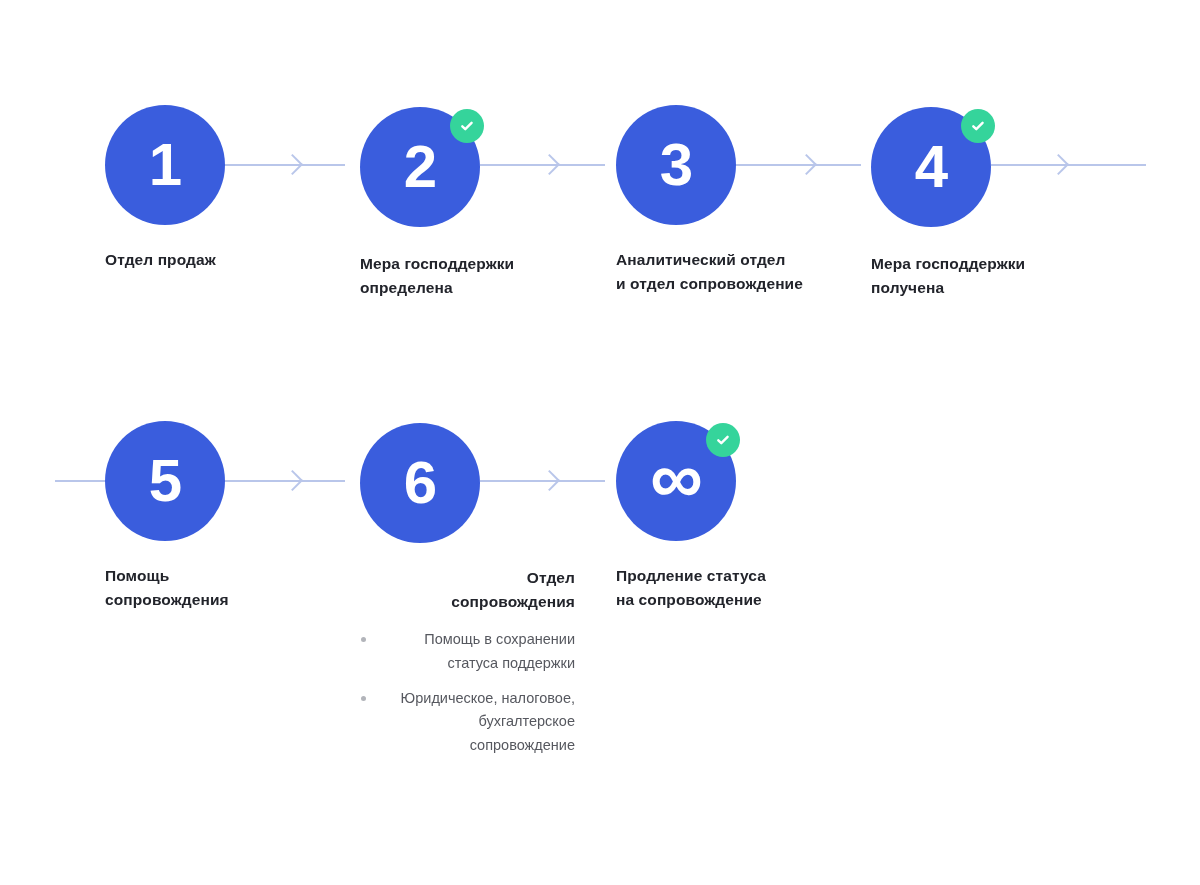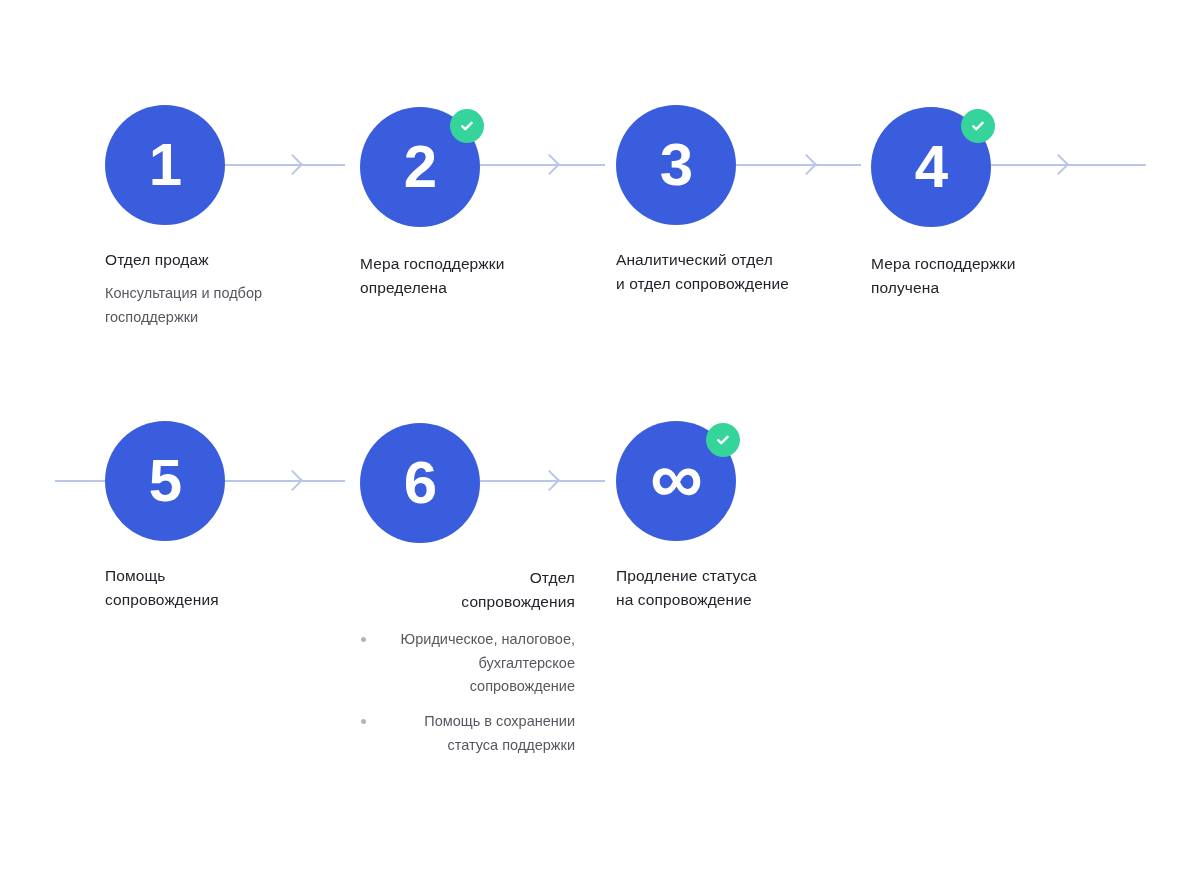--- a/index.html
+++ b/index.html
@@ -86,21 +86,21 @@
 
   .badge svg { display: block; }
 
   
   .text-block {
     position: absolute;
   }
 
   .step-title {
     font-size: 15.5px;
-    font-weight: 400;
+    font-weight: 700;
     color: #22242b;
     line-height: 1.55;
     letter-spacing: 0.1px;
     white-space: pre-line;
   }
 
   .step-desc {
     margin-top: 10px;
     font-size: 14.5px;
     font-weight: 400;
@@ -161,22 +161,20 @@
   <div class="connector-line" style="left:480px; top:480px; width:125px;"></div>
   <div class="chevron" style="left:542px; top:473px;"></div>
 
   <div class="step" style="left:105px; top:105px;">
     <div class="node">
       <span>1</span>
     </div>
   </div>
   <div class="text-block" style="left:105px; top:248px; width:215px;">
     <div class="step-title">Отдел продаж</div>
-    <div class="step-desc">Консультация и подбор
-господдержки</div>
   </div>
 
   <div class="step" style="left:360px; top:107px;">
     <div class="node">
       <span>2</span>
       <span class="badge">
         <span>
           <svg width="18" height="18" viewBox="0 0 18 18" fill="none">
             <path d="M4.3 9.3 L7.3 12.2 L13.6 5.8" stroke="#ffffff" stroke-width="2.4" stroke-linecap="round" stroke-linejoin="round"></path>
           </svg>
@@ -228,25 +226,25 @@
 
   <div class="step" style="left:360px; top:423px;">
     <div class="node">
       <span>6</span>
     </div>
   </div>
   <div class="text-block" style="left:360px; top:566px; width:215px;text-align:right;">
     <div class="step-title">Отдел
 сопровождения</div>
     <ul class="bullet-list">
+      <li class="bullet-item">Помощь в сохранении
+статуса поддержки</li>
       <li class="bullet-item">Юридическое, налоговое,
 бухгалтерское
 сопровождение</li>
-      <li class="bullet-item">Помощь в сохранении
-статуса поддержки</li>
     </ul>
   </div>
 
   <div class="step" style="left:616px; top:421px;">
     <div class="node infinity-node">
       <span class="node-infinity-glyph">∞</span>
       <span class="badge">
         <span>
           <svg width="18" height="18" viewBox="0 0 18 18" fill="none">
             <path d="M4.3 9.3 L7.3 12.2 L13.6 5.8" stroke="#ffffff" stroke-width="2.4" stroke-linecap="round" stroke-linejoin="round"></path>

